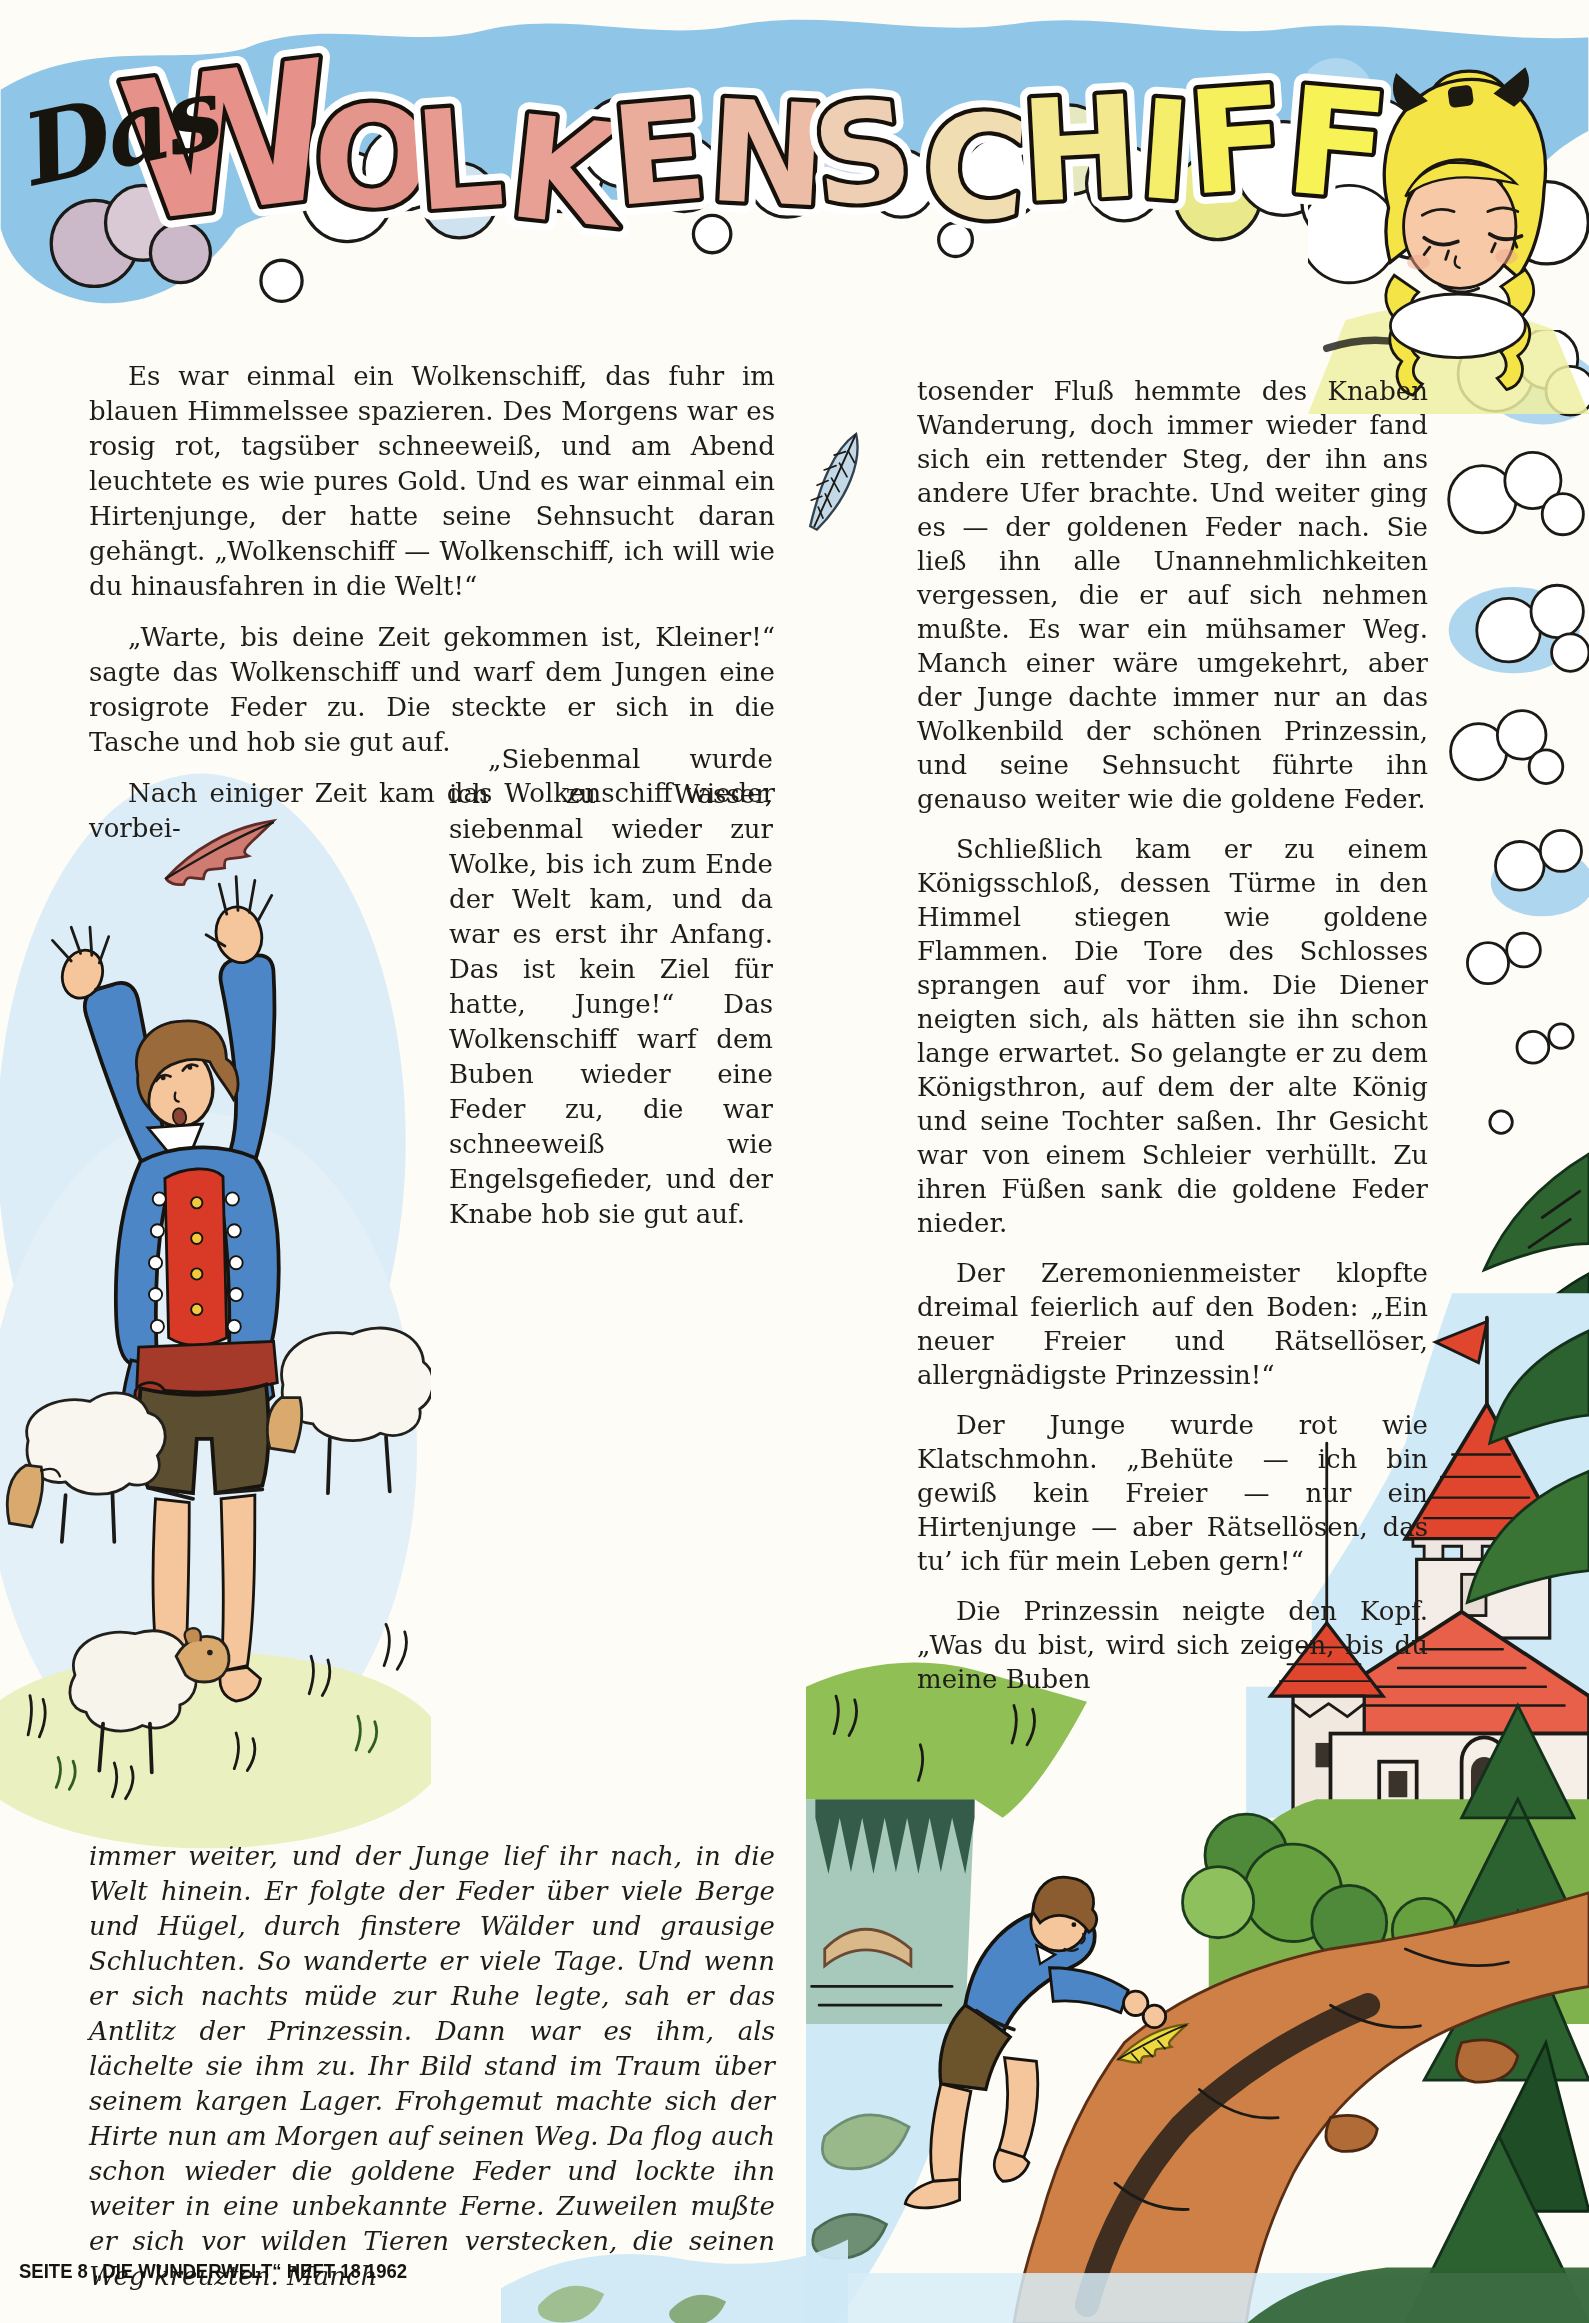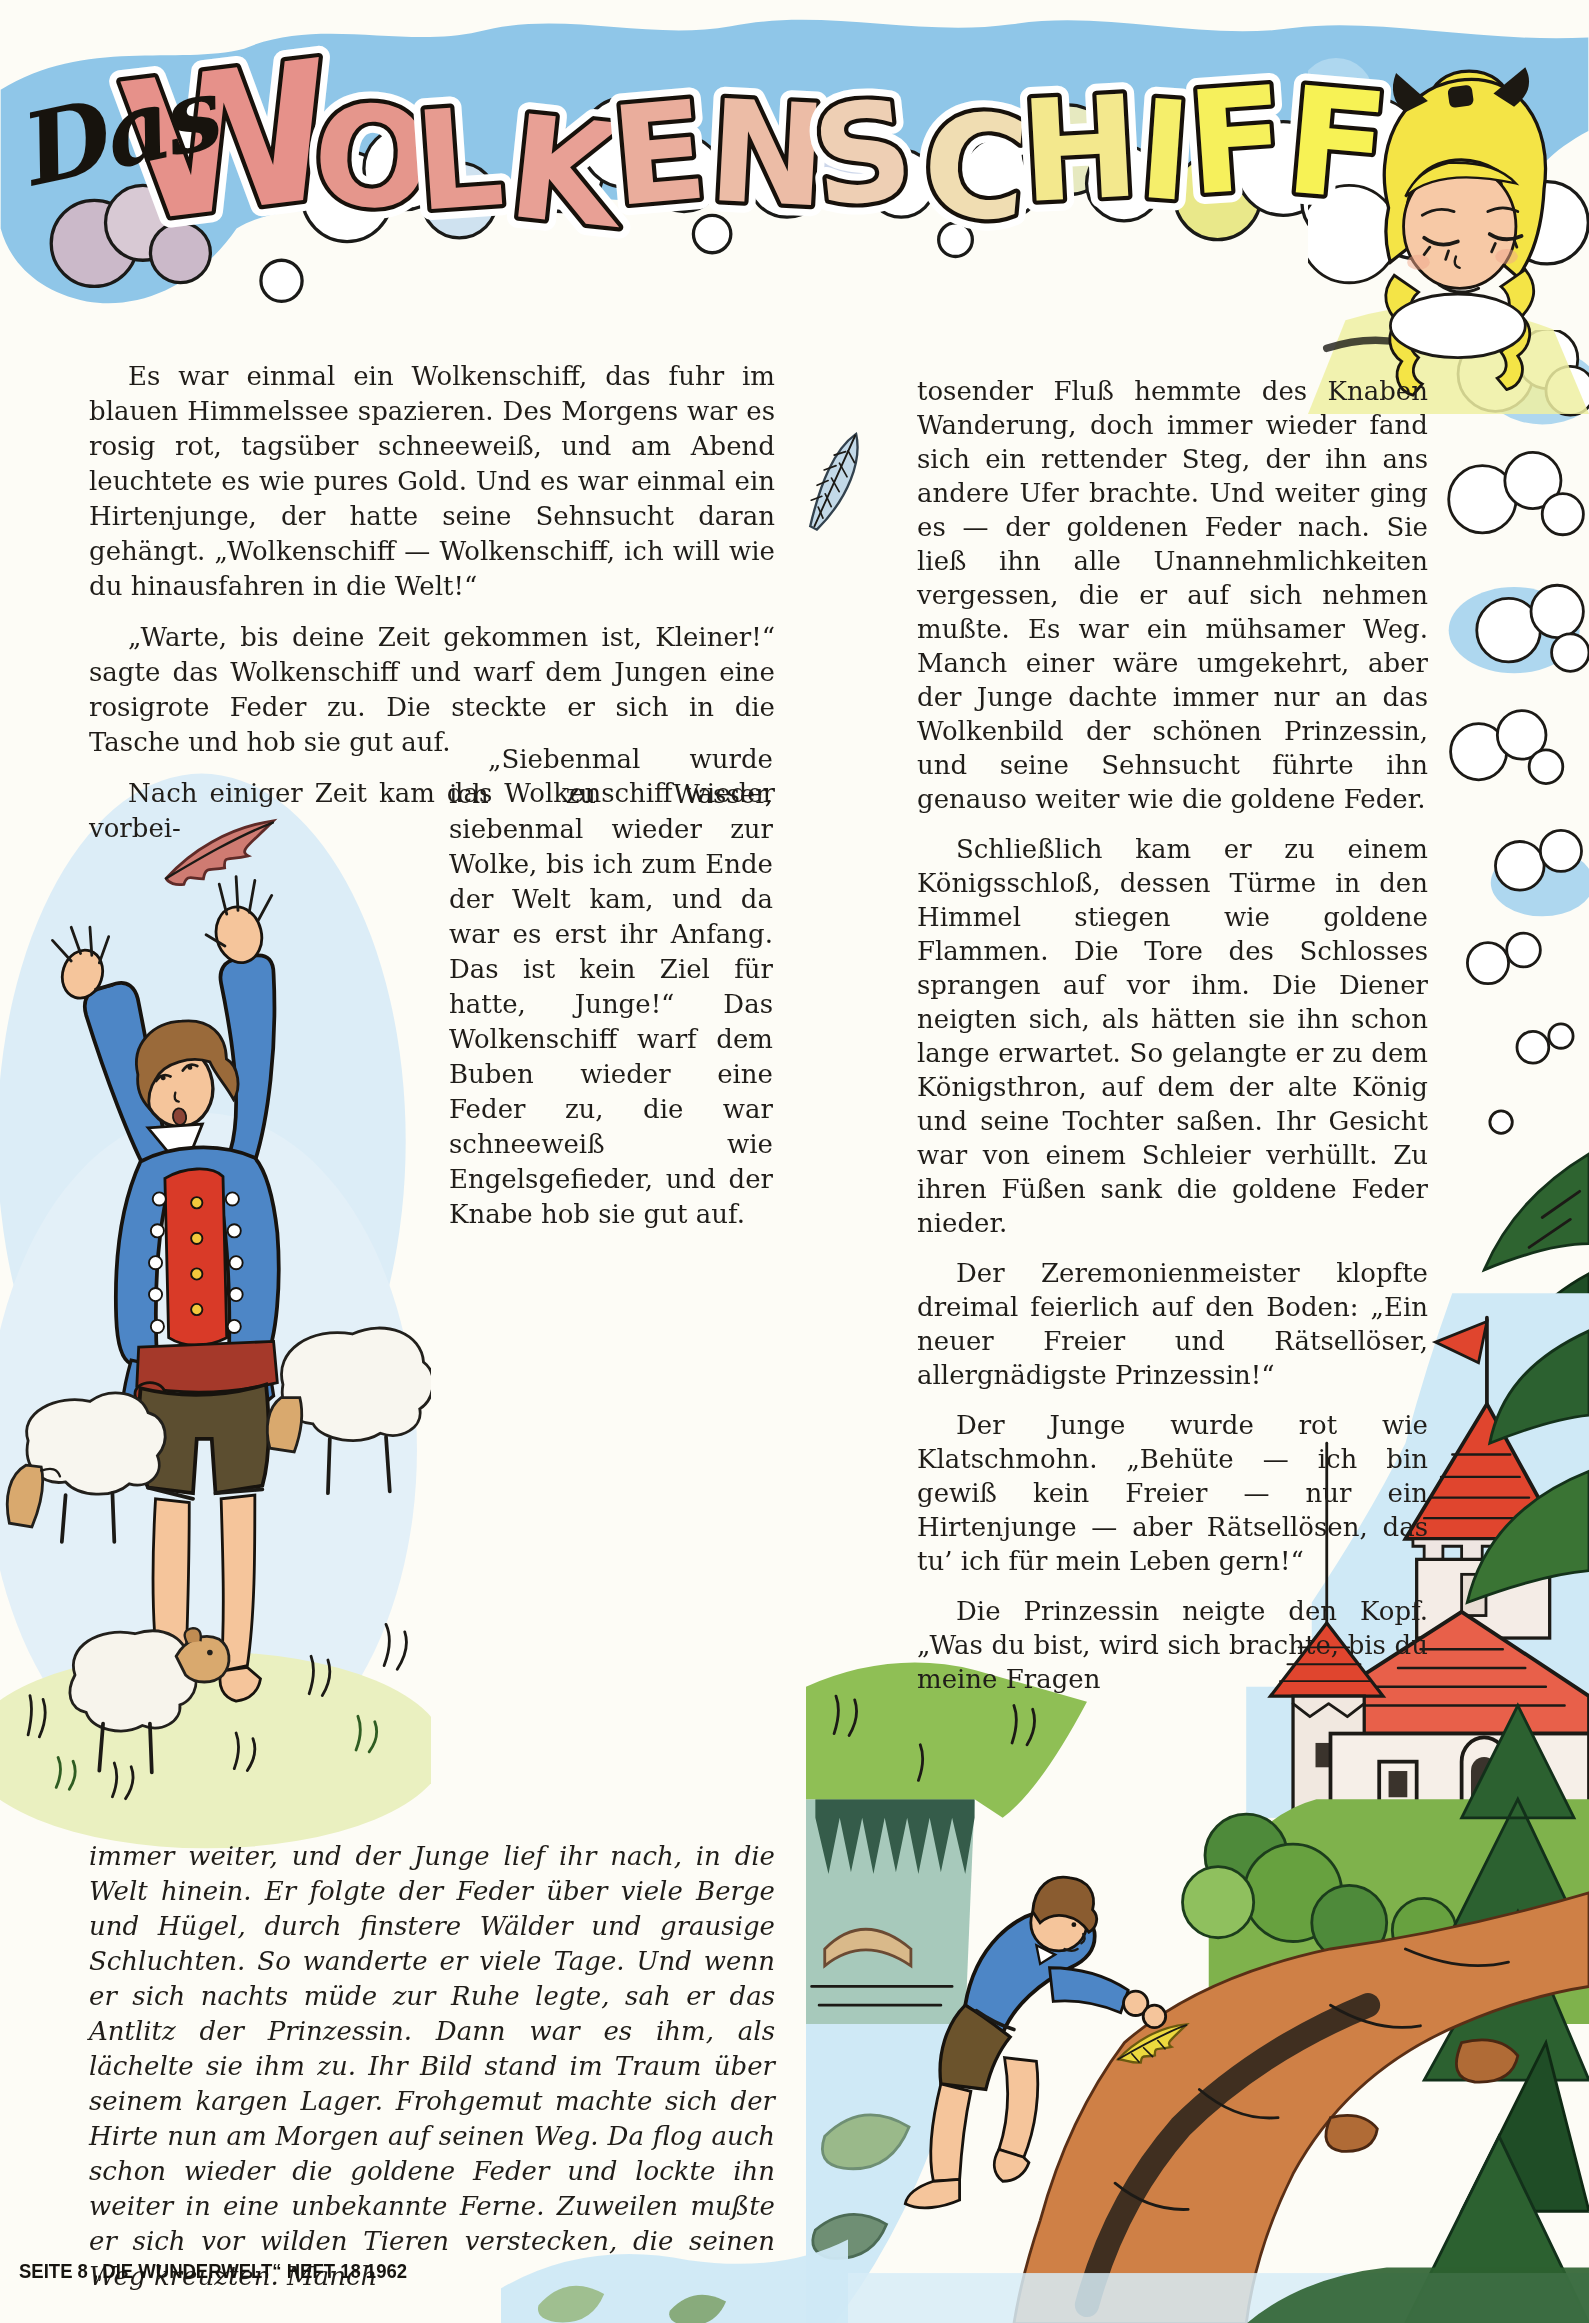--- a/index.html
+++ b/index.html
@@ -193,21 +193,21 @@
   </div>
   <div id="left-bottom" class="col">
     <p>immer weiter, und der Junge lief ihr nach, in die Welt hinein. Er folgte der Feder über viele Berge und Hügel, durch finstere Wälder und grausige Schluchten. So wanderte er viele Tage. Und wenn er sich nachts müde zur Ruhe legte, sah er das Antlitz der Prinzessin. Dann war es ihm, als lächelte sie ihm zu. Ihr Bild stand im Traum über seinem kargen Lager. Frohgemut machte sich der Hirte nun am Morgen auf seinen Weg. Da flog auch schon wieder die goldene Feder und lockte ihn weiter in eine unbekannte Ferne. Zuweilen mußte er sich vor wilden Tieren verstecken, die seinen Weg kreuzten. Manch</p>
   </div>
 
   <div id="right-col" class="col">
     <p>tosender Fluß hemmte des Knaben Wanderung, doch immer wieder fand sich ein rettender Steg, der ihn ans andere Ufer brachte. Und weiter ging es — der goldenen Feder nach. Sie ließ ihn alle Unannehmlichkeiten vergessen, die er auf sich nehmen mußte. Es war ein mühsamer Weg. Manch einer wäre umgekehrt, aber der Junge dachte immer nur an das Wolkenbild der schönen Prinzessin, und seine Sehnsucht führte ihn genauso weiter wie die goldene Feder.</p>
     <p class="ind">Schließlich kam er zu einem Königsschloß, dessen Türme in den Himmel stiegen wie goldene Flammen. Die Tore des Schlosses sprangen auf vor ihm. Die Diener neigten sich, als hätten sie ihn schon lange erwartet. So gelangte er zu dem Königsthron, auf dem der alte König und seine Tochter saßen. Ihr Gesicht war von einem Schleier verhüllt. Zu ihren Füßen sank die goldene Feder nieder.</p>
     <p class="ind">Der Zeremonienmeister klopfte dreimal feierlich auf den Boden: „Ein neuer Freier und Rätsellöser, allergnädigste Prinzessin!“</p>
     <p class="ind">Der Junge wurde rot wie Klatschmohn. „Behüte — ich bin gewiß kein Freier — nur ein Hirtenjunge — aber Rätsellösen, das tu’ ich für mein Leben gern!“</p>
-    <p class="ind">Die Prinzessin neigte den Kopf. „Was du bist, wird sich brachte, bis du meine Fragen</p>
+    <p class="ind">Die Prinzessin neigte den Kopf. „Was du bist, wird sich zeigen, bis du meine Buben</p>
   </div>
 
   <svg id="left-illo" viewBox="0 0 460 1190">
     <ellipse cx="215" cy="430" rx="218" ry="392" fill="#dcedf7"></ellipse>
     <ellipse cx="215" cy="760" rx="230" ry="360" fill="#e3f0f8"></ellipse>
     <ellipse cx="220" cy="1080" rx="255" ry="105" fill="#eaf0c0"></ellipse>
     <g transform="translate(205,58) rotate(18)">
       <path d="M2,96 C18,60 48,24 92,2 C76,34 66,44 78,46 C60,58 52,52 58,66 C44,74 38,70 40,84 C28,88 22,84 22,96 C14,100 6,100 2,96 Z" fill="#cf7b72" stroke="#5f2b28" stroke-width="3"></path>
       <path d="M2,96 C30,64 60,30 92,4" class="ink" stroke="#5f2b28" stroke-width="2.5"></path>
     </g>

